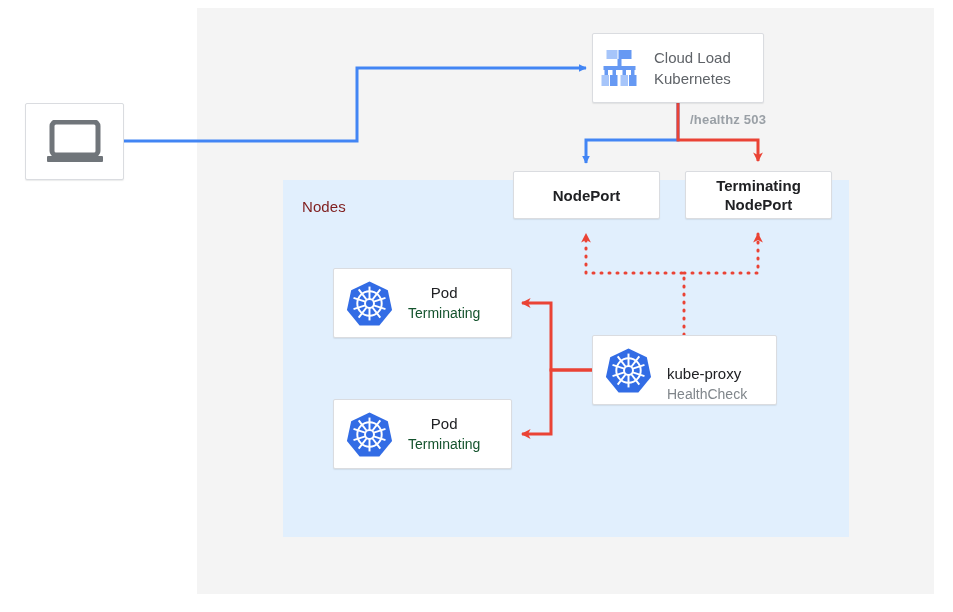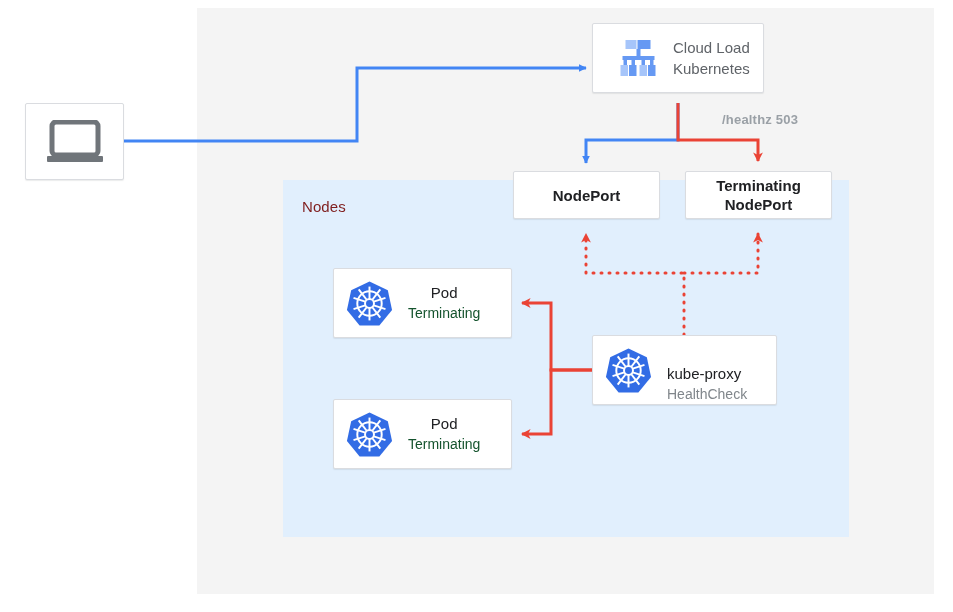--- a/index.html
+++ b/index.html
@@ -52,22 +52,22 @@
 
   
   #client-box { left: 25px; top: 103px; width: 99px; height: 77px; }
   .laptop-icon {
     position: absolute; left: 50%; top: 50%;
     transform: translate(-50%,-50%);
   }
 
   
   #clb-box {
-    left: 592px; top: 23px; width: 172px; height: 70px;
-    display: flex; align-items: center; padding-left: 26px;
+    left: 592px; top: 33px; width: 172px; height: 70px;
+    display: flex; align-items: center; padding-left: 7px;
   }
   #clb-box .clb-icon { flex: 0 0 auto; margin-right: 14px; }
   #clb-box .clb-text {
     font-size: 15px; color: #5f6368; line-height: 21px;
   }
 
   
   #nodeport-box {
     left: 513px; top: 171px; width: 147px; height: 48px;
     display: flex; align-items: center; justify-content: center;
@@ -97,21 +97,21 @@
     left: 592px; top: 335px; width: 185px; height: 70px;
     display: flex; align-items: center; padding-left: 12px;
   }
   #kubeproxy-box .kp-text { margin-left: 15px; margin-top: 28px; }
   .kp-title { font-size: 15px; color: #202124; line-height: 20px; }
   .kp-sub { font-size: 14px; color: #80868b; line-height: 20px; }
 
   
   .healthz-label {
     position: absolute;
-    left: 722px; top: 112px;
+    left: 690px; top: 112px;
     font-size: 13px; font-weight: bold; color: #9aa0a6;
     letter-spacing: .2px;
   }
 
   
   #wires {
     position: absolute; left: 0; top: 0;
     width: 953px; height: 612px;
     pointer-events: none;
   }

